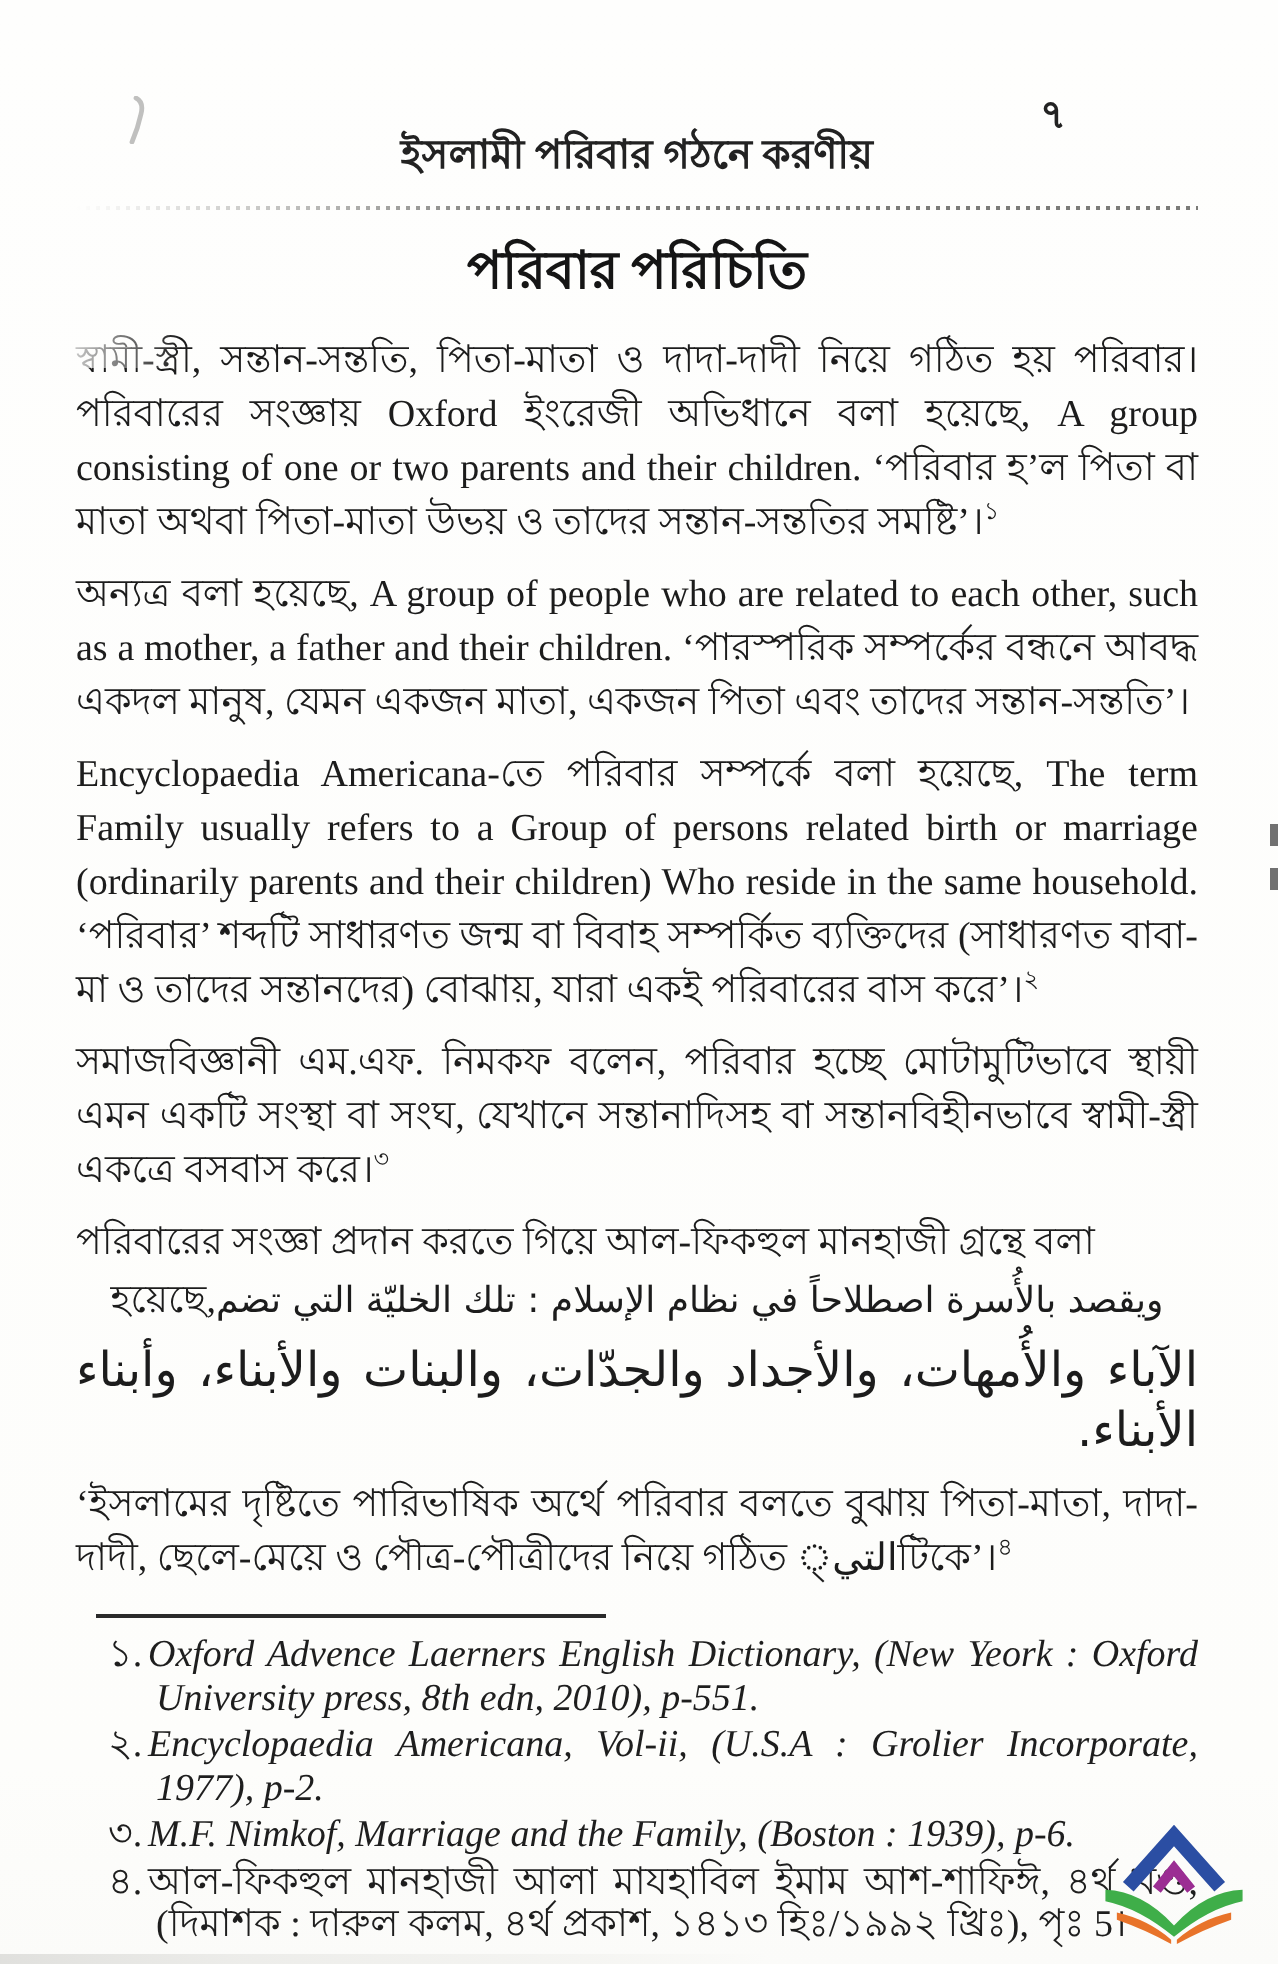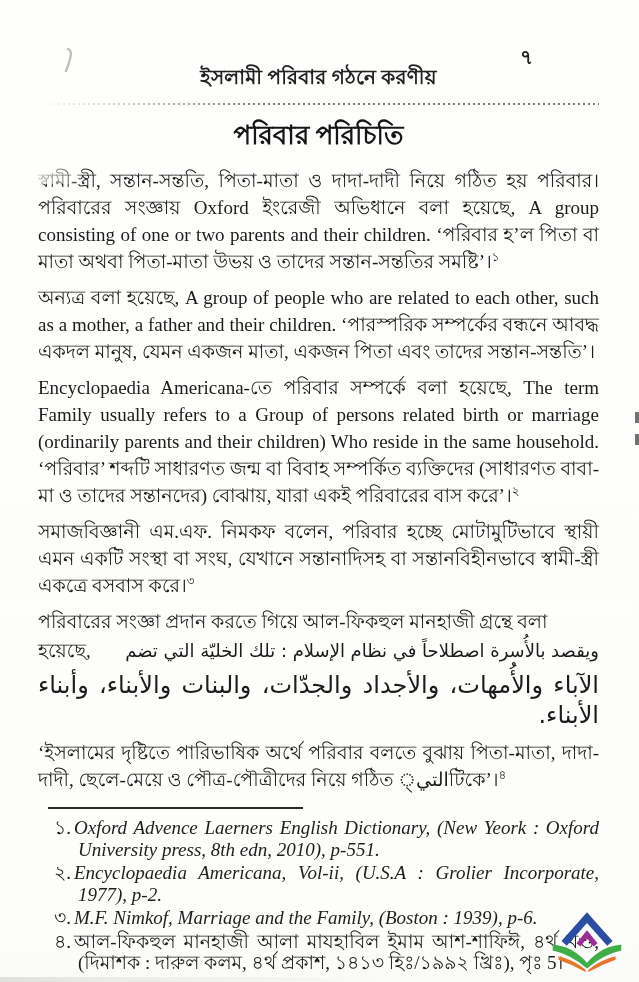--- a/index.html
+++ b/index.html
@@ -72,21 +72,21 @@
   .fade-left{
     position:absolute;
     left:30px;top:128px;width:60px;height:56px;
     background:linear-gradient(90deg,rgba(254,254,253,.85),rgba(254,254,253,0));
     pointer-events:none;
   }
 
   .quote-para{margin:0 0 9px 0;}
   .quote-para .intro-line{text-align:justify;}
   .mixed-line{
-    display:flex;justify-content:space-between;align-items:baseline;
+    display:flex;justify-content:center;align-items:baseline;
     margin-top:2px;
   }
   .arabic{
     font-family:"DejaVu Sans","Liberation Sans",sans-serif;
     font-size:18px;
     direction:rtl;
     unicode-bidi:isolate;
   }
   .arabic-line-2{
     direction:rtl;

